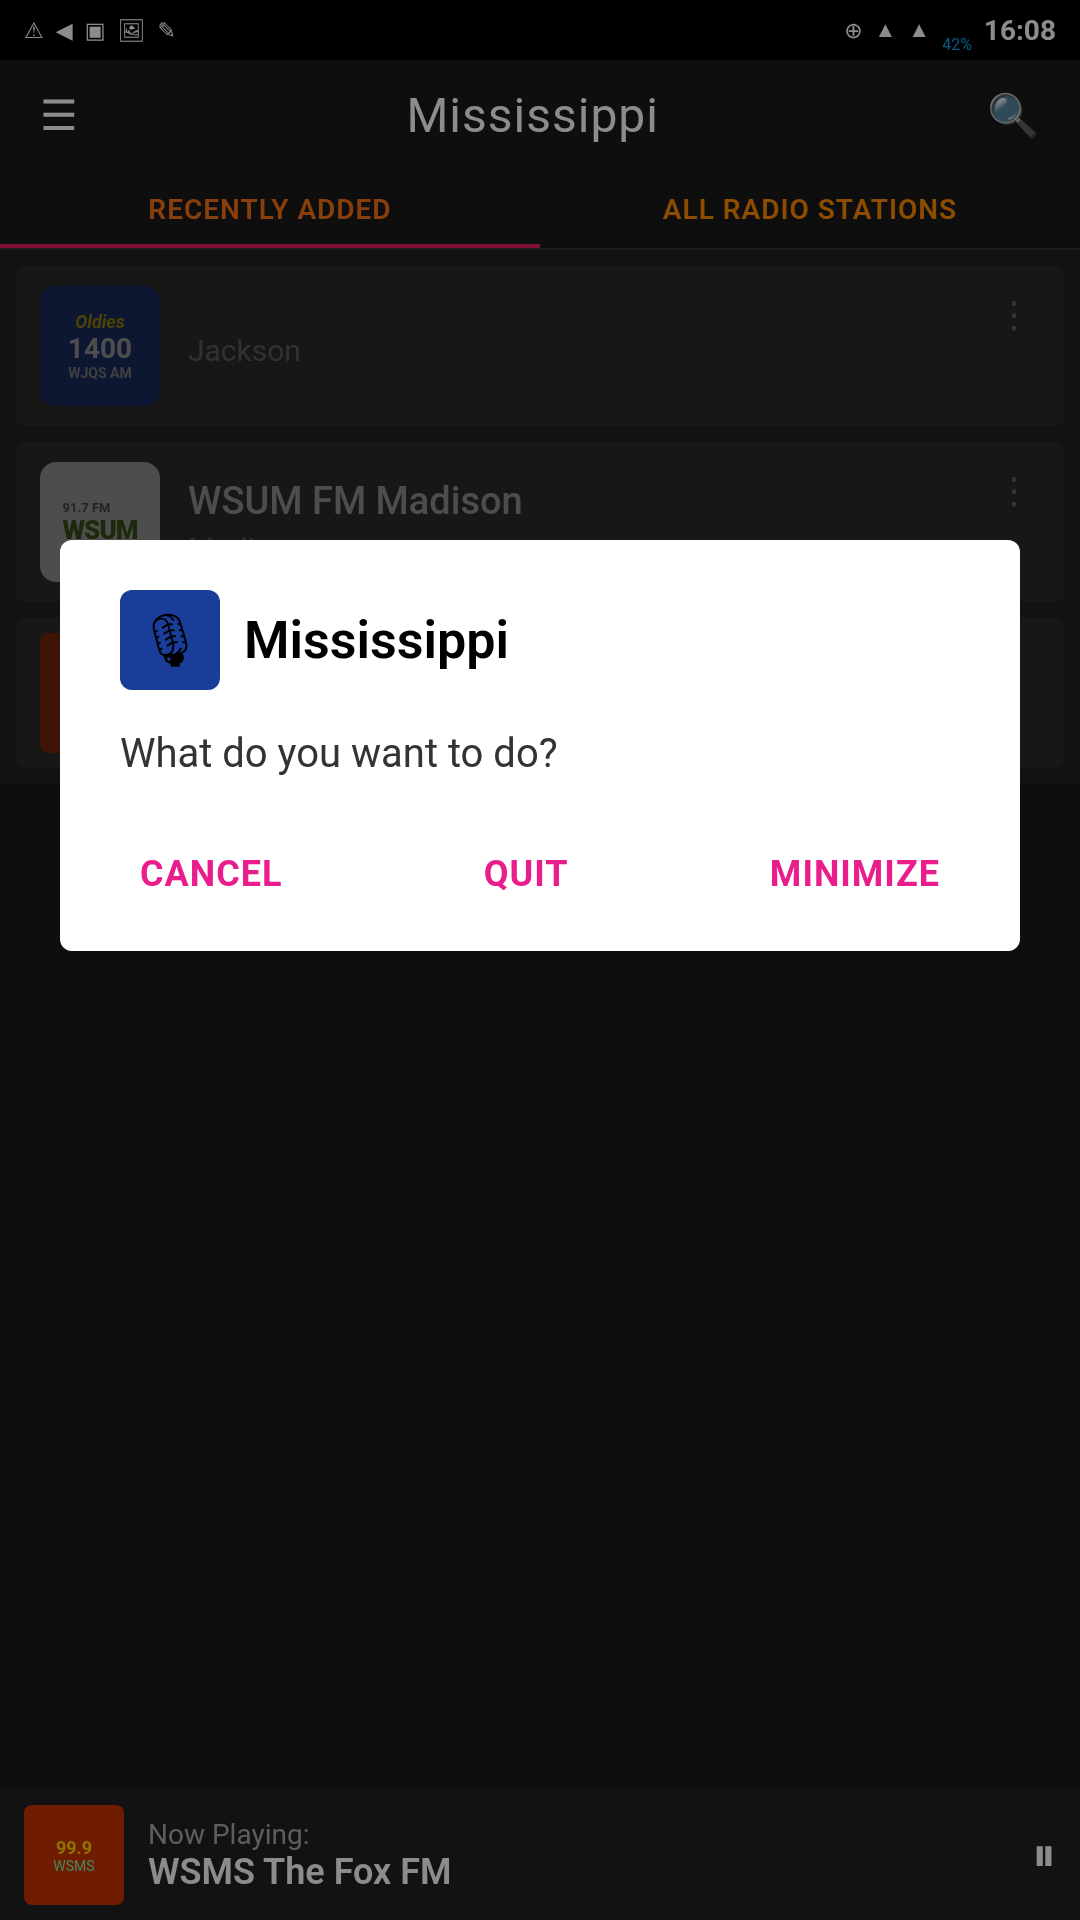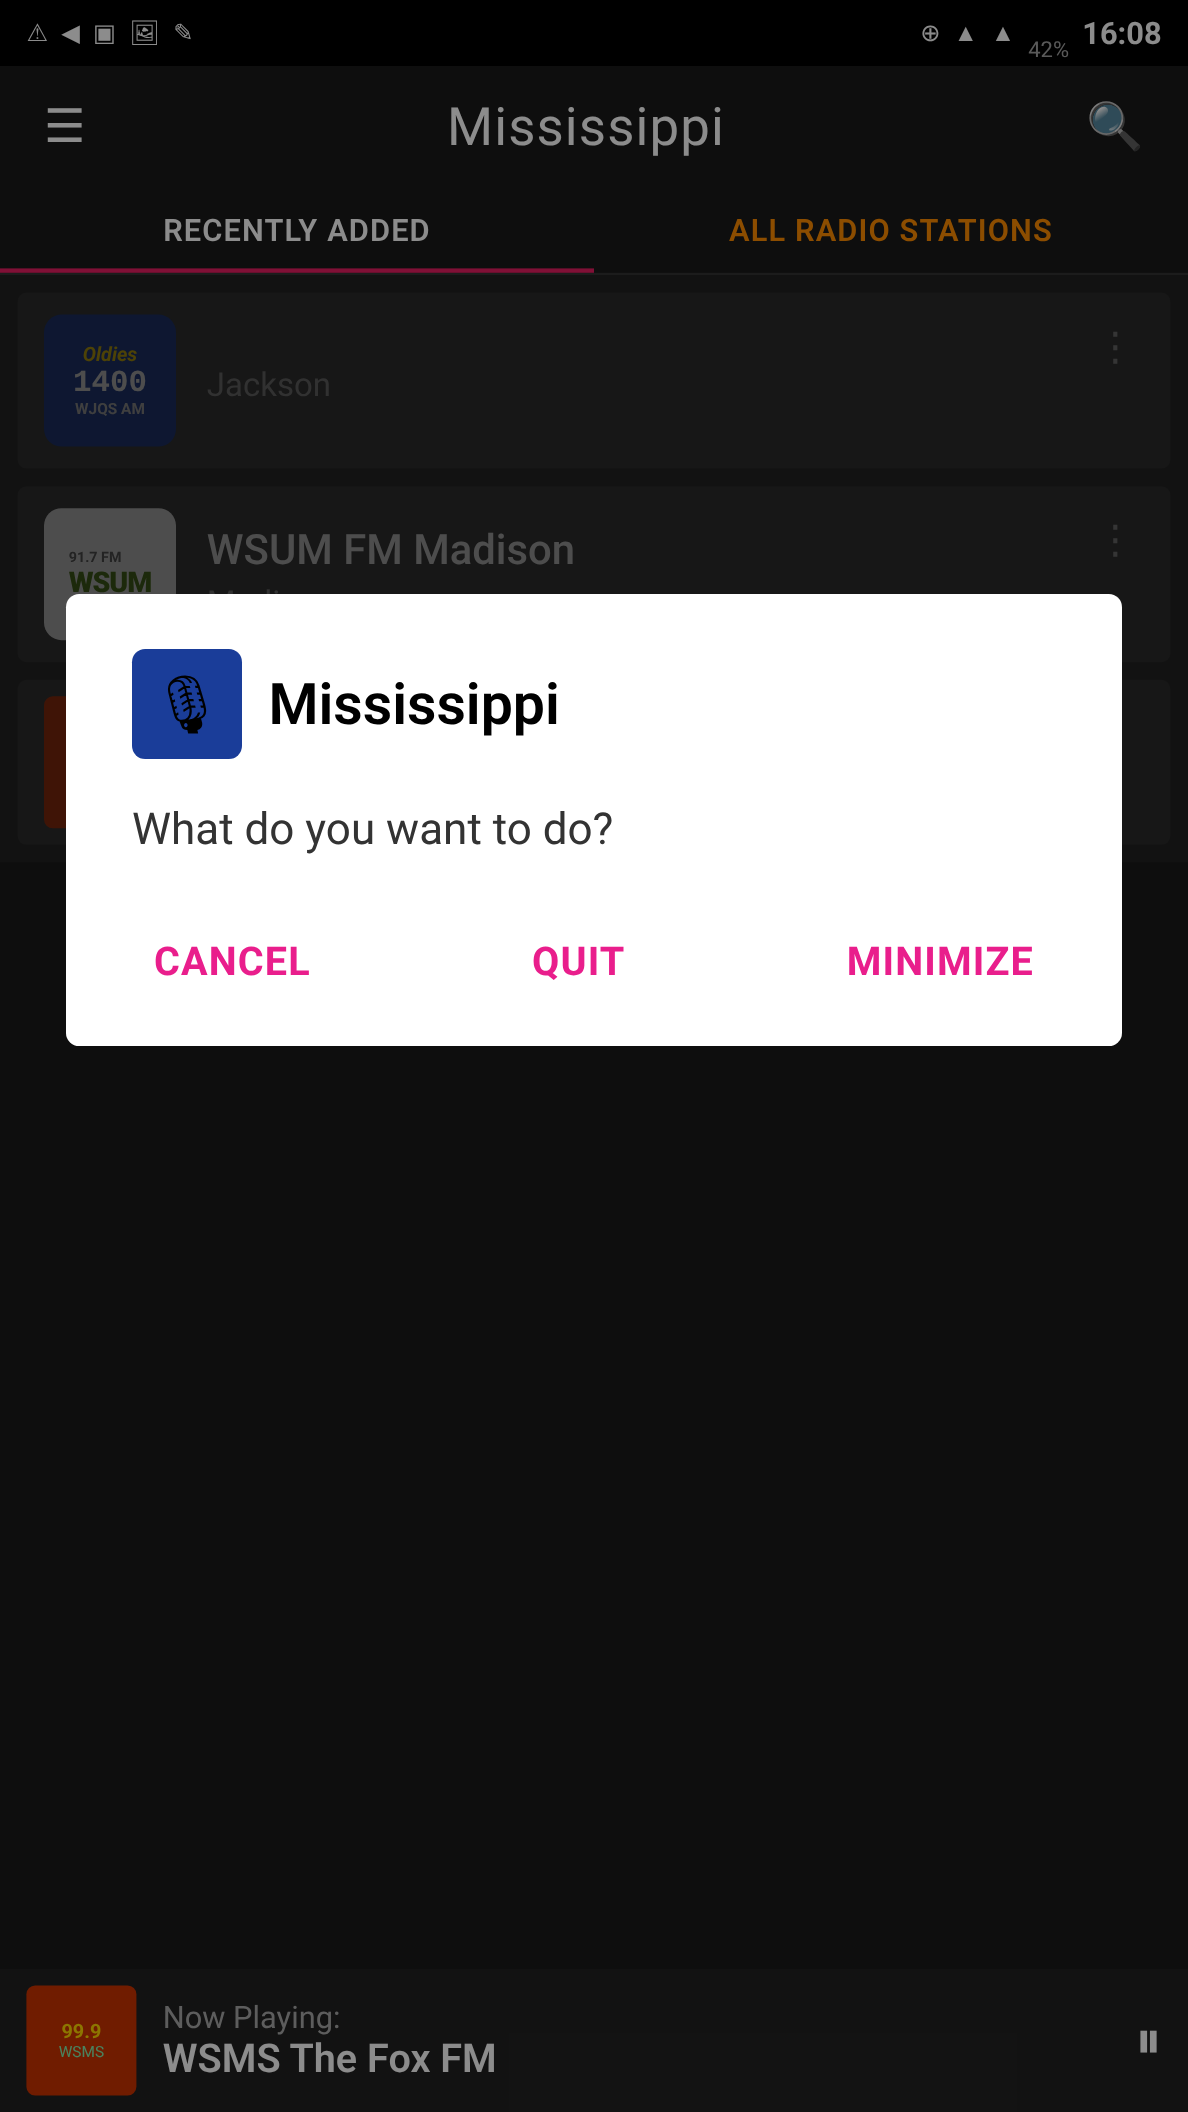--- a/index.html
+++ b/index.html
@@ -39,22 +39,22 @@
       gap: 12px;
       color: #fff;
       font-size: 22px;
     }
     .status-time {
       font-size: 28px;
       font-weight: bold;
       color: #fff;
     }
     .battery-text {
-      font-size: 20px;
-      color: #a3a3a3;
+      font-size: 16px;
+      color: #0ea5e9;
       margin-top: 29px;
     }
 
     
     .app-header {
       width: 100%;
       height: 110px;
       background: #1a1a1a;
       display: flex;
       align-items: center;
@@ -86,21 +86,21 @@
       display: flex;
       align-items: center;
       justify-content: center;
       font-size: 28px;
       font-weight: 600;
       letter-spacing: 1px;
       cursor: pointer;
       position: relative;
     }
     .tab-recently {
-      color: #ffffff;
+      color: #f97316;
     }
     .tab-recently::after {
       content: '';
       position: absolute;
       bottom: 0;
       left: 0;
       right: 0;
       height: 4px;
       background: #e91e63;
     }
@@ -154,21 +154,20 @@
     }
     .logo-oldies-text {
       font-size: 18px;
       font-style: italic;
       color: #ffd700;
     }
     .logo-1400 {
       font-size: 28px;
       font-weight: bold;
       color: #fff;
-      font-family: Liberation Mono, monospace;
     }
     .logo-wjqs {
       font-size: 14px;
       color: #ccc;
     }
     .station-info {
       flex: 1;
       padding-left: 28px;
     }
     .station-name {

